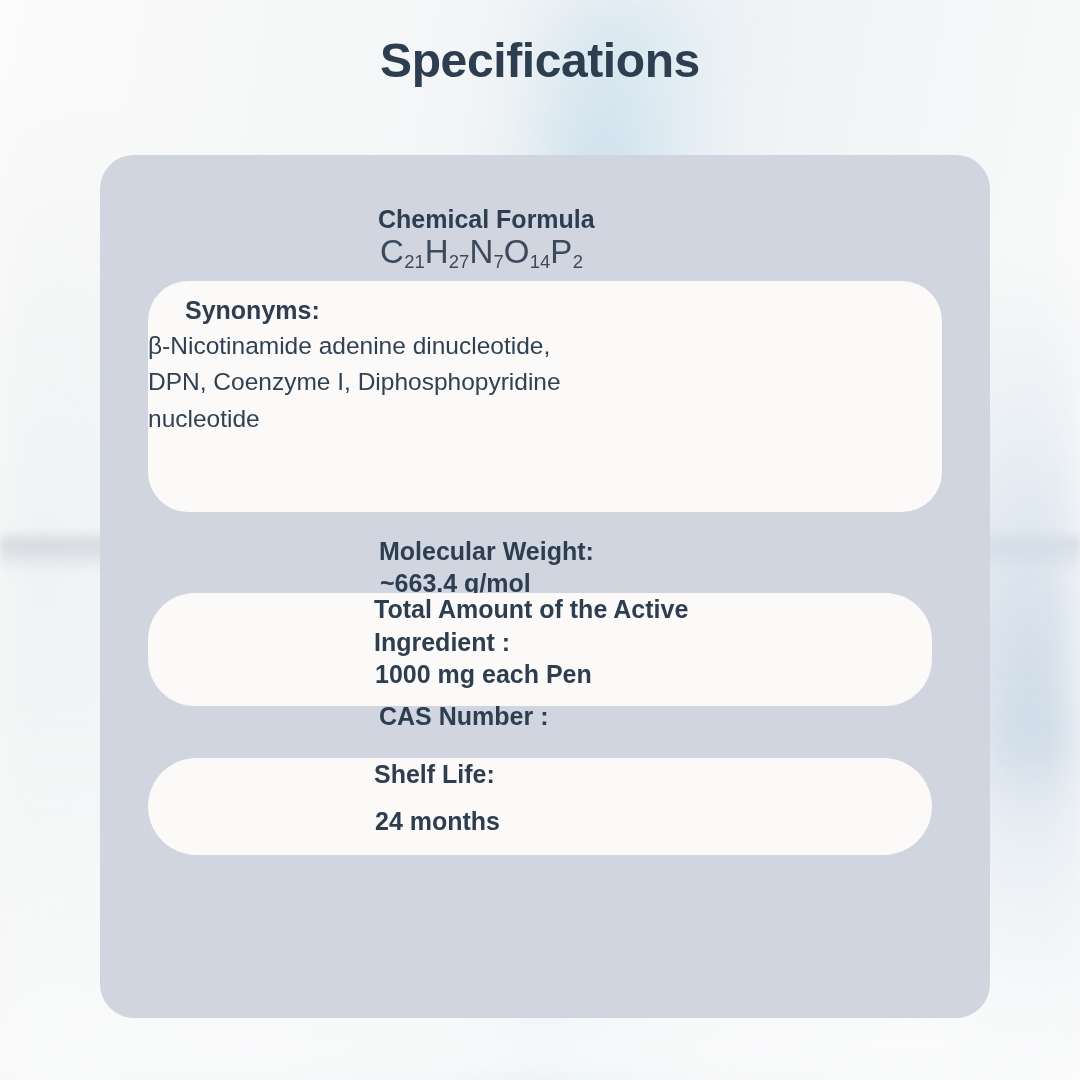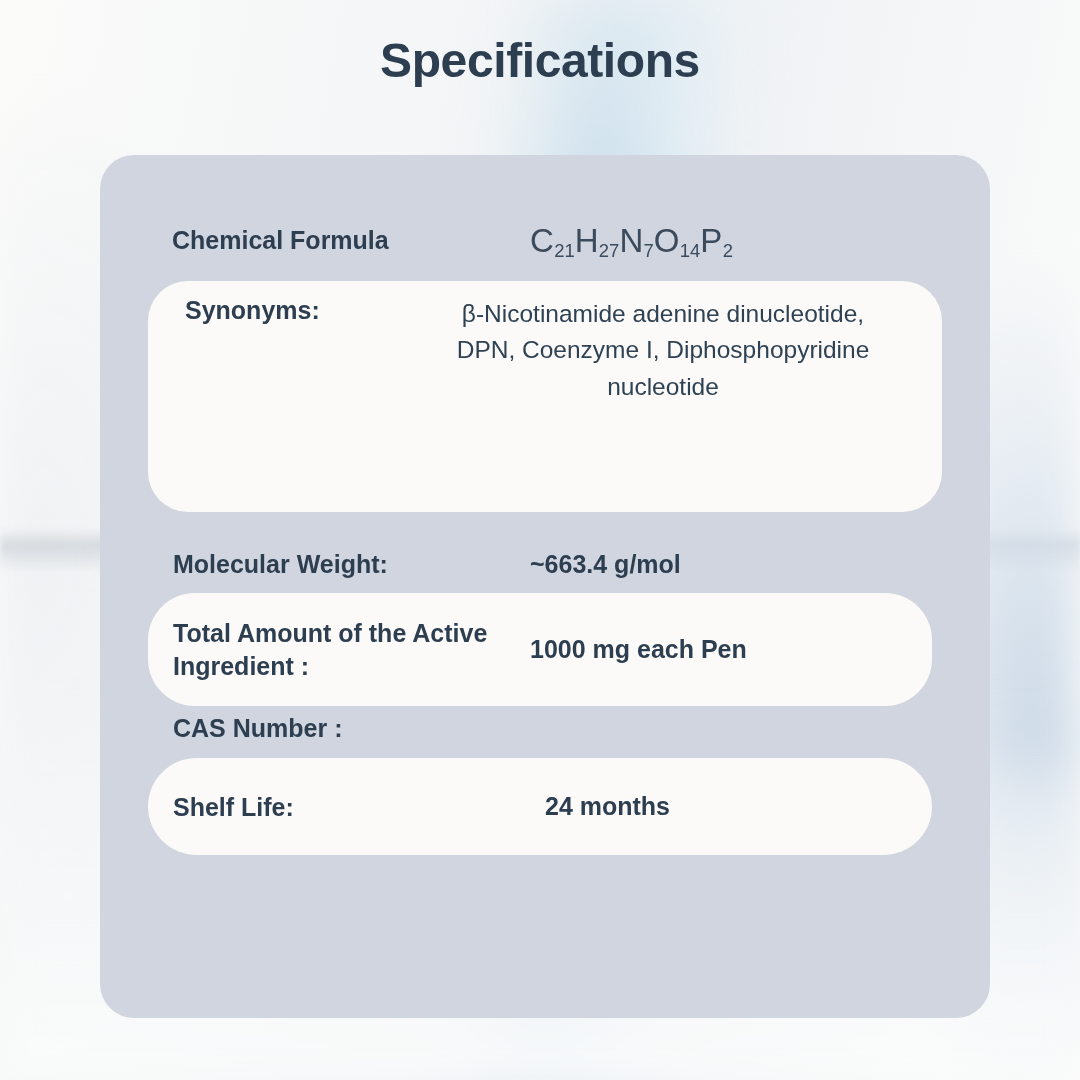--- a/index.html
+++ b/index.html
@@ -115,20 +115,21 @@
     background: #d0d5df;
     border-radius: 34px;
   }
 
   
   .row {
     position: absolute;
     display: flex;
     align-items: center;
     box-sizing: border-box;
+    flex-direction: column;
   }
   .row .label {
     font-size: 25px;
     font-weight: 700;
     color: #2d3e50;
     line-height: 1.28;
   }
   .row .value {
     font-size: 25px;
     font-weight: 700;
@@ -182,21 +183,20 @@
     box-sizing: border-box;
     font-size: 25px;
   }
   #row-synonyms .value {
     width: 450px;
     font-weight: 400;
     font-size: 24.5px;
     line-height: 1.48;
     color: #2f4254;
     padding-top: 2px;
-    text-align: center;
   }
 
   
   #row-mw {
     left: 48px;
     top: 380px;
     width: 794px;
     height: 58px;
   }
   #row-mw .label {

